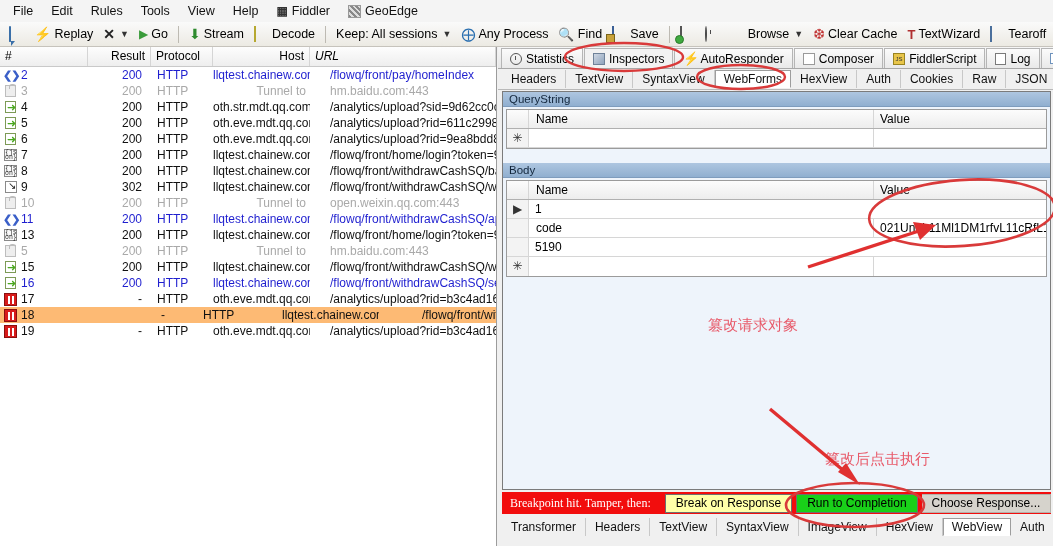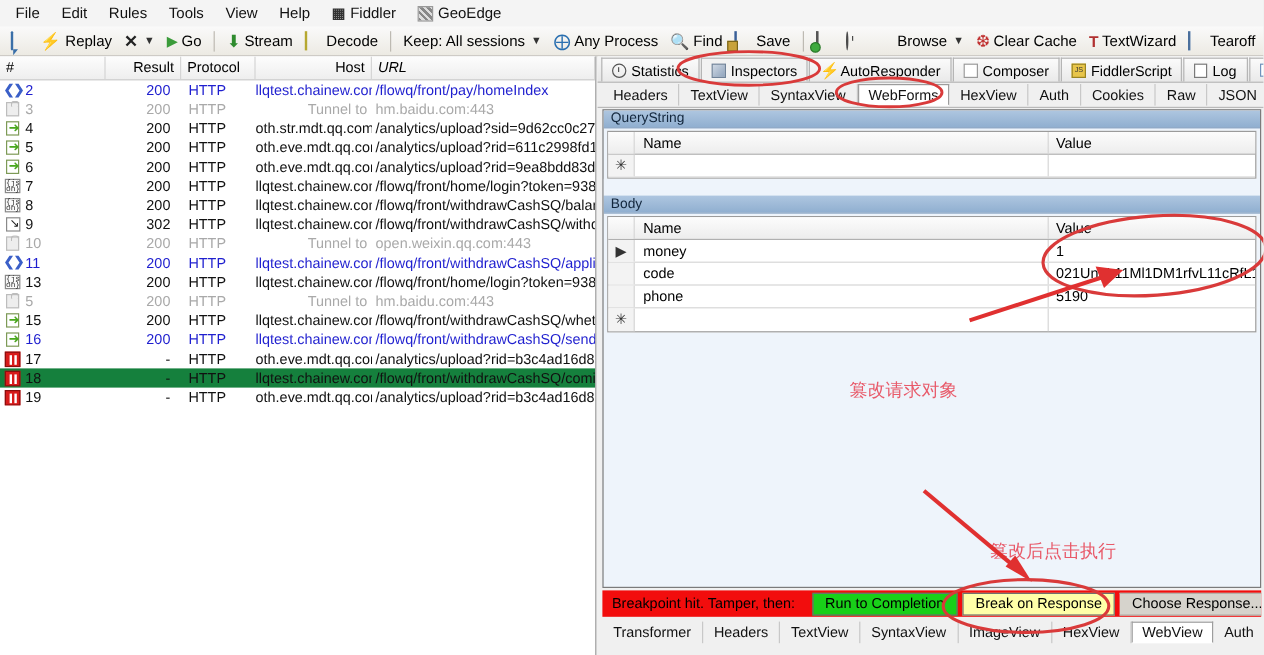--- a/index.html
+++ b/index.html
@@ -92,27 +92,27 @@
     border-right: 1px solid #d5d5d5; padding: 2px 5px 0 5px; overflow: hidden; white-space: nowrap;
   }
   .col-num { width: 88px; }
   .col-res { width: 63px; text-align: right; }
   .col-proto { width: 62px; }
   .col-host { width: 97px; text-align: right; }
   .col-url { flex: 1; font-style: italic; }
 
   .sl-rows { font-size: 12px; }
   .sl-row { display: flex; height: 16px; align-items: center; white-space: nowrap; }
-  .sl-row.alt { background: #15803d; }
+  .sl-row.alt { background: #fdba74; gap: 23px; }
   .cell { overflow: hidden; white-space: nowrap; }
   .c-num { width: 88px; display: flex; align-items: center; padding-left: 3px; gap: 3px; }
   .c-res { width: 63px; text-align: right; padding-right: 9px; }
   .c-proto { width: 62px; padding-left: 6px; }
   .c-host { width: 97px; text-align: right; padding-right: 4px; }
-  .c-url { flex: 1; padding-left: 3px; }
+  .c-url { flex: 1; padding-left: 20px; }
   .blue { color: #1f1fcf; }
   .grey { color: #a9a9a9; }
   .dark { color: #111; }
 
   
   .ricon { width: 15px; height: 13px; display: inline-block; position: relative; flex: none; }
   .ri-arrows { color: #3a5fc8; font-size: 11px; font-weight: bold; line-height: 13px; letter-spacing:-1px;}
   .ri-lock {
     width: 11px; height: 12px; border: 1px solid #bdbdbd; background: #eeeeee; margin-left:2px;
   }
@@ -203,21 +203,21 @@
     position: absolute; color: #e85a6a; font-size: 15px; white-space: nowrap;
     font-family: "DejaVu Sans", sans-serif;
   }
 
   
   .bp-bar {
     position: absolute; left: 4px; right: 2px; bottom: 32px; height: 22px;
     background: #f20d0d; display: flex; align-items: center; padding-left: 8px;
     overflow: hidden;
   }
-  .bp-text { color: #000000; font-size: 12px; margin-right: 14px; white-space: nowrap; }
+  .bp-text { color: #ffffff; font-size: 12px; margin-right: 14px; white-space: nowrap; font-family: Liberation Serif, serif; }
   .bp-btn {
     font-size: 12px; padding: 2px 10px; margin-right: 4px; white-space: nowrap;
     border: 1px solid #6f6f6f; line-height: 13px;
   }
   .bp-yellow { background: #ffffa8; }
   .bp-green { background: #19d019; }
   .bp-grey { background: #d6d3cc; border-color:#b4b1aa; }
 
   .bottom-tabrow {
     position: absolute; left: 4px; right: 0; bottom: 8px; height: 22px;
@@ -605,49 +605,47 @@
       <div class="grid-title">Body</div>
       <div class="grid">
         <div class="grid-row hdr">
           <div class="g-sel"></div>
           <div class="g-name">Name</div>
           <div class="g-val">Value</div>
         </div>
         <div id="body-rows">
             <div class="grid-row">
               <div class="g-sel">▶</div>
-              <div class="g-name">money</div>
               <div class="g-val">1</div>
             </div>
             <div class="grid-row">
               <div class="g-sel"></div>
               <div class="g-name">code</div>
               <div class="g-val">021UnoL11Ml1DM1rfvL11cRfL1</div>
             </div>
             <div class="grid-row">
               <div class="g-sel"></div>
-              <div class="g-name">phone</div>
               <div class="g-val">5190</div>
             </div>
           </div>
         <div class="grid-row" style="border-bottom:none">
           <div class="g-sel">✳</div>
           <div class="g-name"></div>
           <div class="g-val"></div>
         </div>
       </div>
 
       <div class="anno" style="left:205px; top:224px;">篡改请求对象</div>
       <div class="anno" style="left:322px; top:358px;">篡改后点击执行</div>
     </div>
 
     <div class="bp-bar">
       <span class="bp-text">Breakpoint hit. Tamper, then:</span>
+      <span class="bp-btn bp-yellow">Break on Response</span>
       <span class="bp-btn bp-green">Run to Completion</span>
-      <span class="bp-btn bp-yellow">Break on Response</span>
       <span class="bp-btn bp-grey" style="flex:1; border-left:none;">Choose Response...</span>
     </div>
 
     <div class="bottom-tabrow" id="response-tabs">
         <div class="subtab">Transformer</div>
         <div class="subtab">Headers</div>
         <div class="subtab">TextView</div>
         <div class="subtab">SyntaxView</div>
         <div class="subtab">ImageView</div>
         <div class="subtab">HexView</div>

